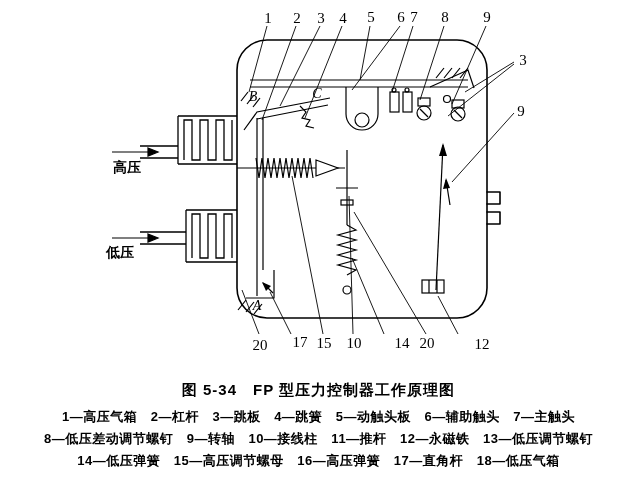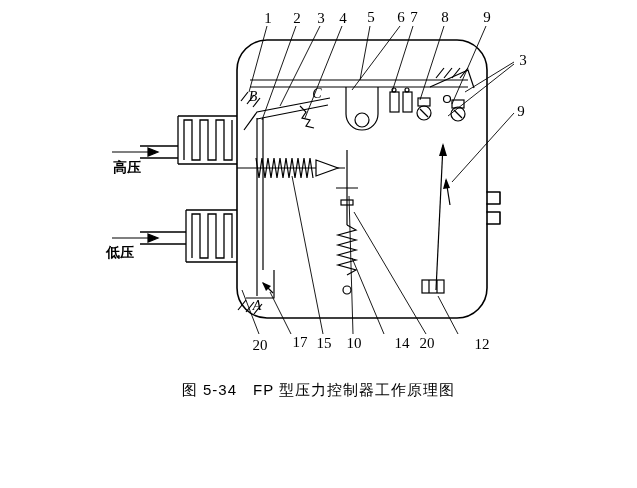--- a/index.html
+++ b/index.html
@@ -6,21 +6,21 @@
   .page{position:relative;width:637px;height:488px;background:#ffffff;color:#000;
         font-family:"Liberation Serif",serif;overflow:hidden;}
   svg{position:absolute;left:0;top:0;}
   .num{position:absolute;transform:translate(-50%,-50%);font-size:15px;
        font-family:"Liberation Serif",serif;line-height:1;}
   .letter{position:absolute;transform:translate(-50%,-50%);font-size:14px;font-style:italic;
        font-family:"Liberation Serif",serif;line-height:1;}
   .cn{position:absolute;transform:translate(-50%,-50%);font-size:14px;font-weight:700;
        font-family:Liberation Sans, sans-serif;line-height:1;}
   .caption{position:absolute;left:0;right:0;top:381px;text-align:center;font-size:15px;
-       font-weight:400;font-family:"Liberation Sans",sans-serif;letter-spacing:1px;}
+       font-weight:700;font-family:"Liberation Sans",sans-serif;letter-spacing:1px;}
   .legend{position:absolute;left:0;right:0;text-align:center;font-size:13px;font-weight:700;
        font-family:"Liberation Sans",sans-serif;letter-spacing:.5px;}
   .lg1{top:408px;} .lg2{top:430px;} .lg3{top:452px;}
 </style>
 </head>
 <body>
 
 <div class="page">
 
   <svg width="637" height="370" viewBox="0 0 637 370">
@@ -157,14 +157,17 @@
   <span class="num" style="left:300px;top:342px">17</span>
   <span class="num" style="left:260px;top:345px">20</span>
 
   <span class="cn" style="left:127px;top:167px">高压</span>
   <span class="cn" style="left:120px;top:252px">低压</span>
   <span class="letter" style="left:253px;top:97px">B</span>
   <span class="letter" style="left:317px;top:94px">C</span>
   <span class="letter" style="left:257px;top:306px">A</span>
 
   <div class="caption">图 5-34　FP 型压力控制器工作原理图</div>
+  <div class="legend lg1">1—高压气箱　2—杠杆　3—跳板　4—跳簧　5—动触头板　6—辅助触头　7—主触头</div>
+  <div class="legend lg2">8—低压差动调节螺钉　9—转轴　10—接线柱　11—推杆　12—永磁铁　13—低压调节螺钉</div>
+  <div class="legend lg3">14—低压弹簧　15—高压调节螺母　16—高压弹簧　17—直角杆　18—低压气箱</div>
 
 </div>
 
 </body></html>

